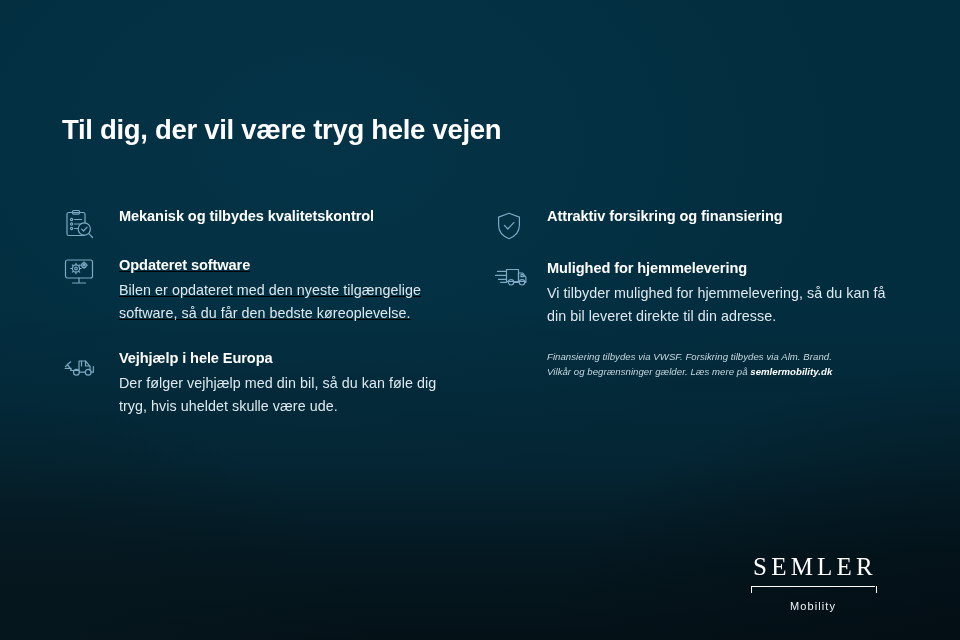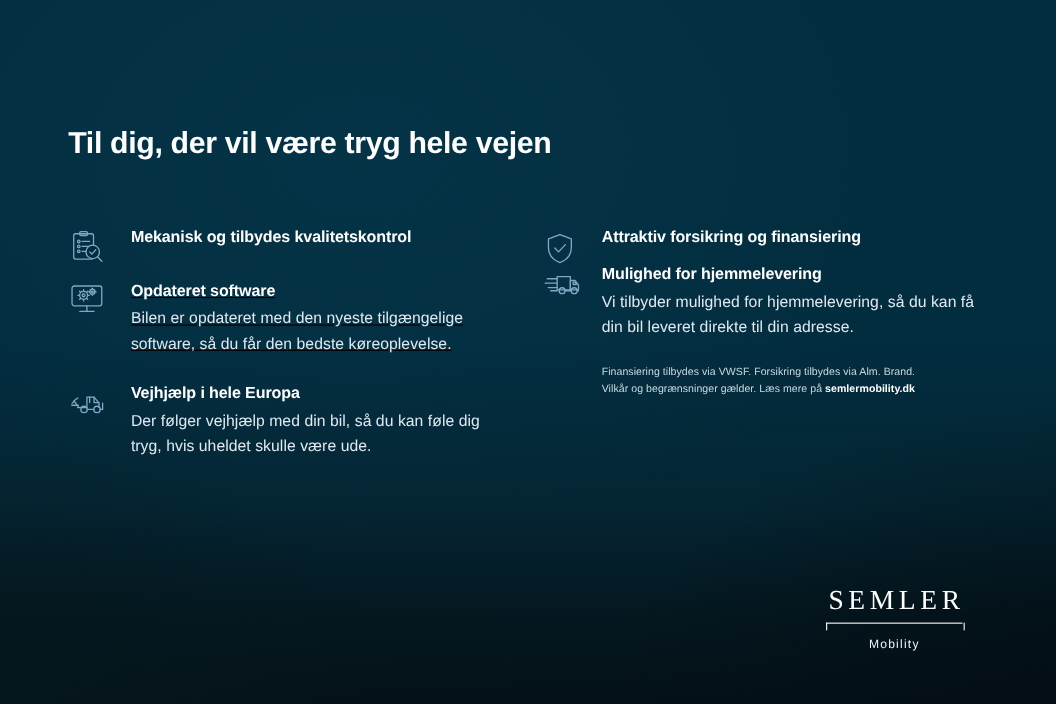--- a/index.html
+++ b/index.html
@@ -96,37 +96,38 @@
     font-weight:400;
     color:#dfe9ef;
     line-height:1.62;
     letter-spacing:0.05px;
   }
 
   
   .col-left  .feature.f1 { margin-bottom:28px; }
   .col-left  .feature.f2 { margin-bottom:22px;text-decoration:underline; }
   .col-left  .feature.f3 { margin-bottom:0; }
-  .col-right .feature.f1 { margin-bottom:13px; }
+  .col-right .feature.f1 { margin-bottom:31px; }
   .col-right .feature.f2 { margin-bottom:20px; }
 
   
   .fineprint {
     padding-left:55px;
     font-size:9.6px;
     line-height:1.62;
     color:#c9d8e1;
     letter-spacing:0.05px;
+    font-style:italic;
   }
   .fineprint b { font-weight:700; color:#ffffff; }
 
   
   .logo {
     position:absolute;
-    right:57px; bottom:48px;
+    right:57px; bottom:28px;
     text-align:center;
     width:180px;
   }
   .logo-word {
     font-family:"Liberation Serif", serif;
     font-size:25px;
     letter-spacing:4.2px;
     color:#ffffff;
     line-height:1;
     padding-left:4px;

